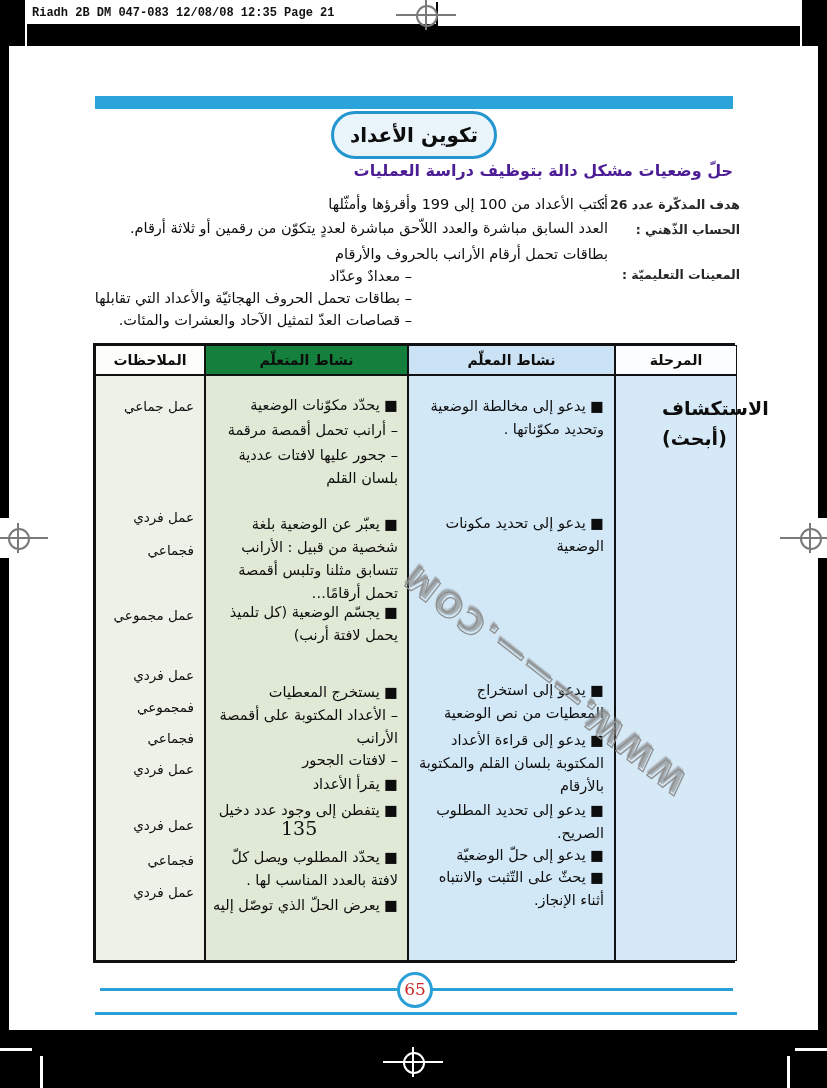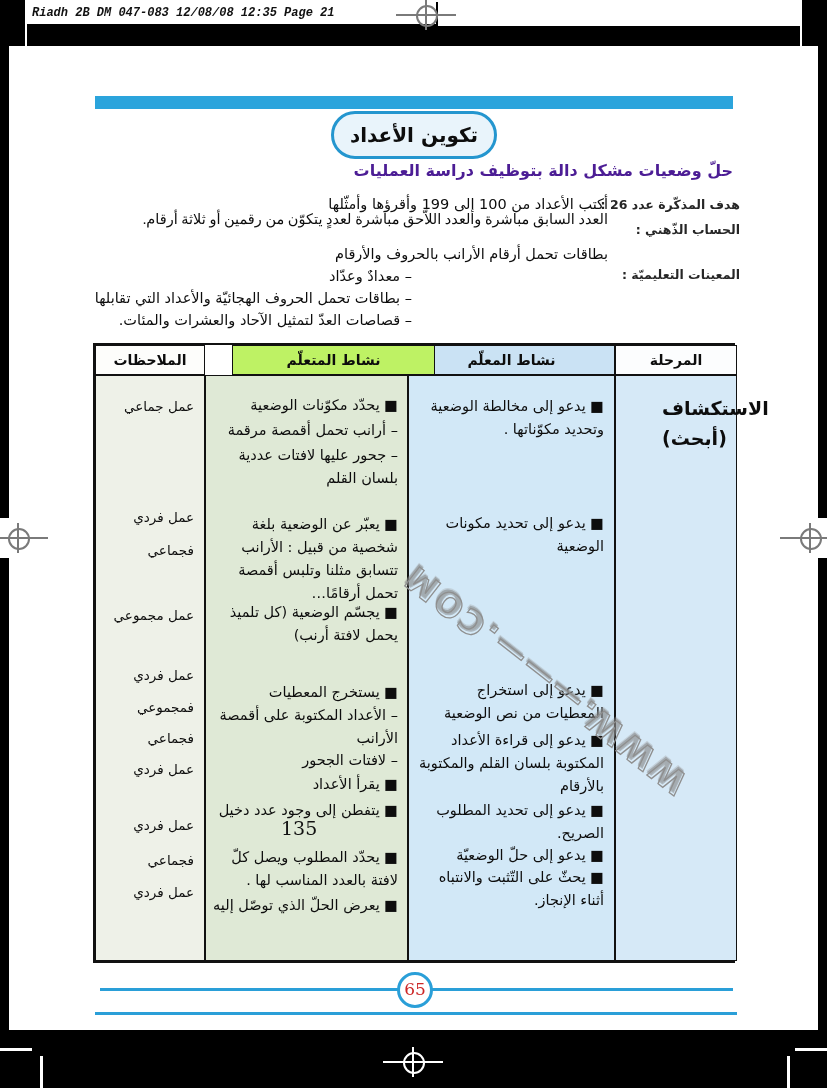--- a/index.html
+++ b/index.html
@@ -4,21 +4,21 @@
 <style>
   html,body{margin:0;padding:0;background:#e8e8e8;}
   .page{position:relative;width:827px;height:1088px;background:#ffffff;overflow:hidden;
         font-family:"DejaVu Sans",sans-serif;}
   .abs{position:absolute;}
   .black{background:#000;}
   
   .print-strip{left:27px;top:2px;width:404px;height:22px;background:#fff;
     border-right:2px solid #000;border-bottom:2px solid #000;
     font-family:"Liberation Mono","DejaVu Sans Mono",monospace;font-size:12px;font-weight:bold;
-    color:#111;line-height:22px;padding-left:5px;white-space:nowrap;font-style:italic;}
+    color:#111;line-height:22px;padding-left:5px;white-space:nowrap;}
   .reg{width:60px;height:30px;}
   .reg .h{position:absolute;left:0;top:14px;width:60px;height:2px;background:#7a7a7a;}
   .reg .v{position:absolute;left:29px;top:0;width:2px;height:30px;background:#7a7a7a;}
   .reg .c{position:absolute;left:20px;top:5px;width:18px;height:18px;border:2px solid #7a7a7a;border-radius:50%;background:transparent;}
   .reg.white .h,.reg.white .v{background:#fff;}
   .reg.white .c{border-color:#fff;}
   
   .cyanbar{left:95px;top:96px;width:638px;height:13px;background:#2ba4dc;}
   .pill{left:331px;top:111px;width:160px;height:42px;background:#e9f4fb;border:3.5px solid #2496cf;
         border-radius:24px;text-align:center;line-height:42px;font-size:20px;font-weight:bold;color:#0d0d0d;direction:rtl;}
@@ -79,32 +79,32 @@
     <div class="c"></div>
   </div>
 
   <div class="abs cyanbar"></div>
   <div class="abs pill">تكوين الأعداد</div>
   <div class="abs heading">حلّ وضعيات مشكل دالة بتوظيف دراسة العمليات</div>
 
   <div class="abs mlabel" style="top:197px;">هدف المذكّرة عدد 26 :</div>
   <div class="abs mvalue" style="top:196px;">أكتب الأعداد من 100 إلى 199 وأقرؤها وأمثّلها</div>
   <div class="abs mlabel" style="top:222px;">الحساب الذّهني :</div>
-  <div class="abs mvalue" style="top:211px;font-family:Liberation Serif, serif;">العدد السابق مباشرة والعدد اللاّحق مباشرة لعددٍ يتكوّن من رقمين أو ثلاثة أرقام.</div>
+  <div class="abs mvalue" style="top:220px;">العدد السابق مباشرة والعدد اللاّحق مباشرة لعددٍ يتكوّن من رقمين أو ثلاثة أرقام.</div>
   <div class="abs mlabel" style="top:247px;margin-top:20px;">المعينات التعليميّة :</div>
   <div class="abs mvalue" style="top:246px;">بطاقات تحمل أرقام الأرانب بالحروف والأرقام</div>
   <div class="abs maid" style="top:268px;">– معدادٌ وعدّاد</div>
   <div class="abs maid" style="top:290px;">– بطاقات تحمل الحروف الهجائيّة والأعداد التي تقابلها</div>
   <div class="abs maid" style="top:312px;">– قصاصات العدّ لتمثيل الآحاد والعشرات والمئات.</div>
 
   <div class="abs tbl">
 
     <div class="cell hdr" style="left:313px;width:207px;background:#cae2f4;">نشاط المعلّم</div>
     <div class="cell hdr" style="left:520px;width:122px;background:#fcfdfe;">المرحلة</div>
-    <div class="cell hdr" style="left:110px;width:203px;background:#bef264;margin-left:27px;">نشاط المتعلّم</div>
+    <div class="cell hdr" style="left:110px;width:203px;background:#15803d;">نشاط المتعلّم</div>
     <div class="cell hdr" style="left:0;width:110px;background:#fdfdfb;">الملاحظات</div>
 
     <div class="cell bdy" style="left:520px;width:122px;background:#d6e9f7;">
       <div class="stage-txt">
         <div>الاستكشاف</div>
         <div>(أبحث)</div>
       </div>
     </div>
 
     <div class="cell bdy" style="left:313px;width:207px;background:#d2e8f7;">

